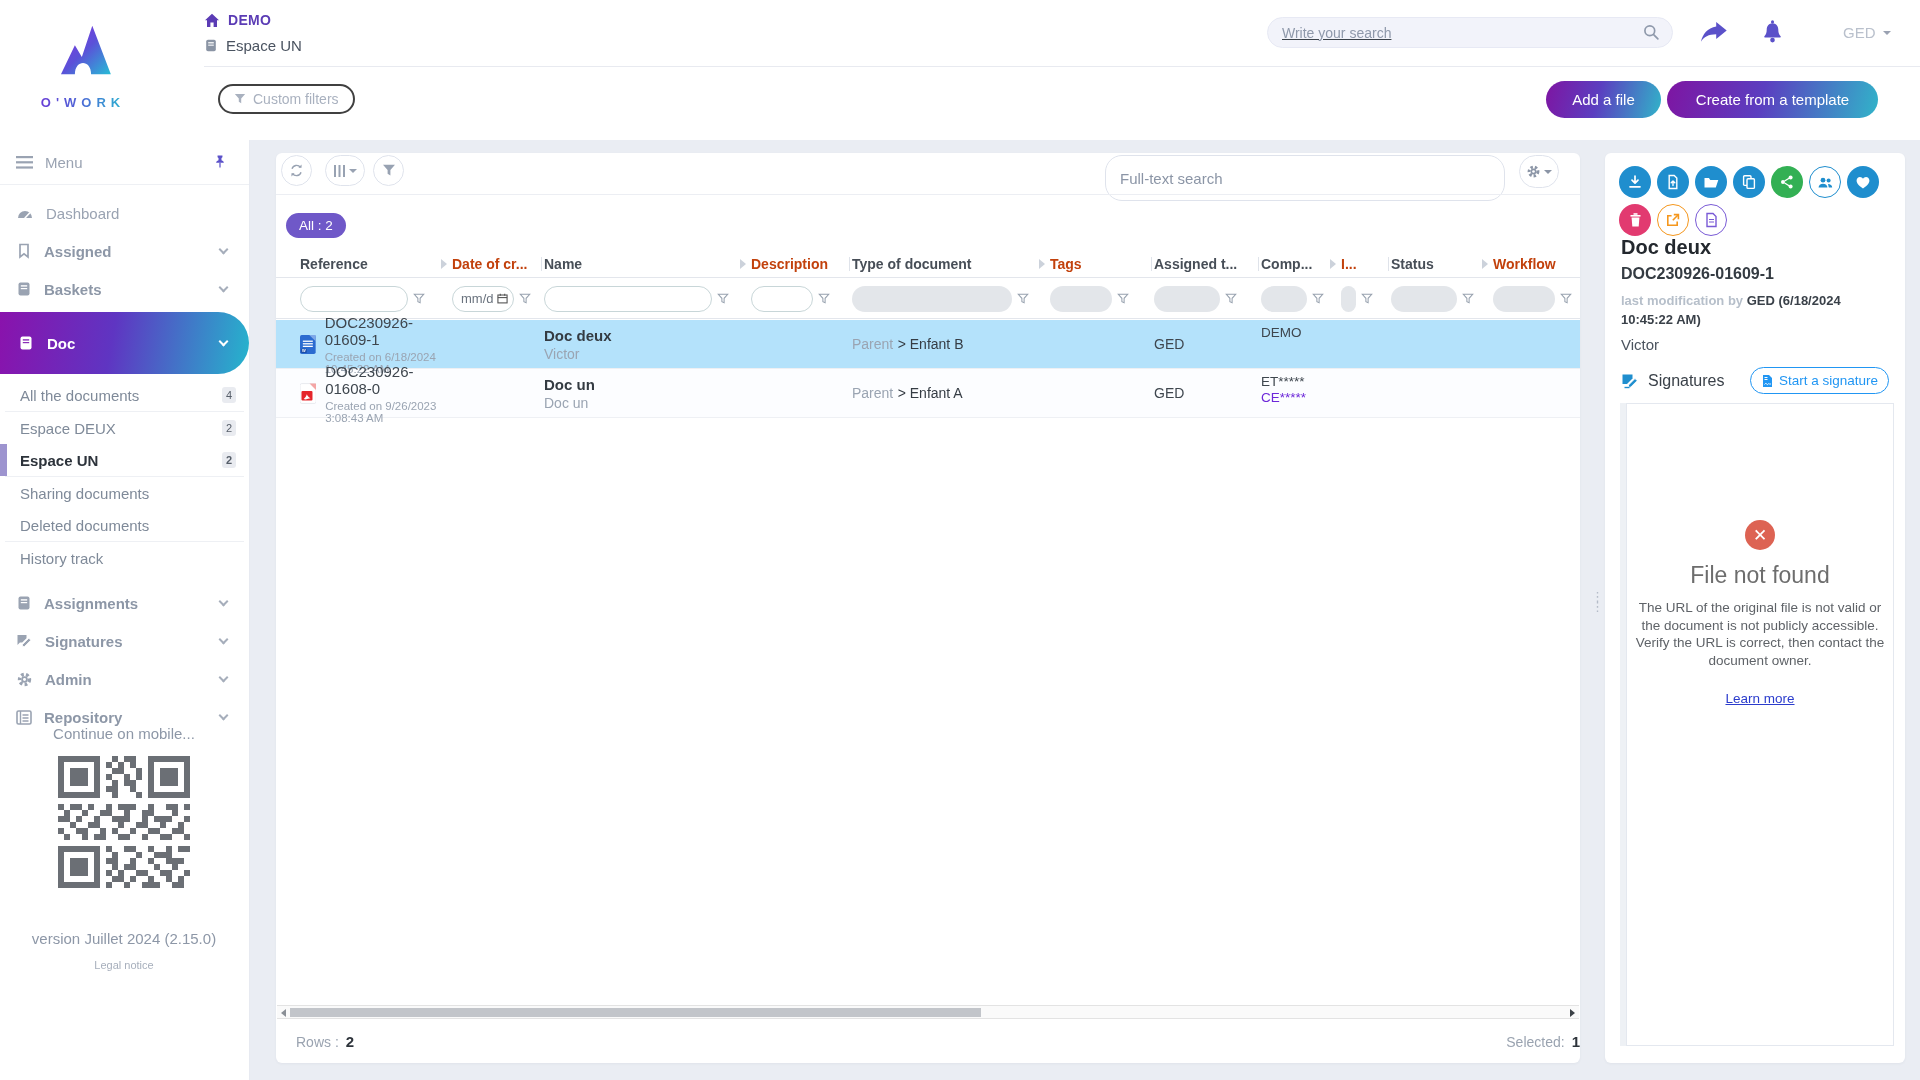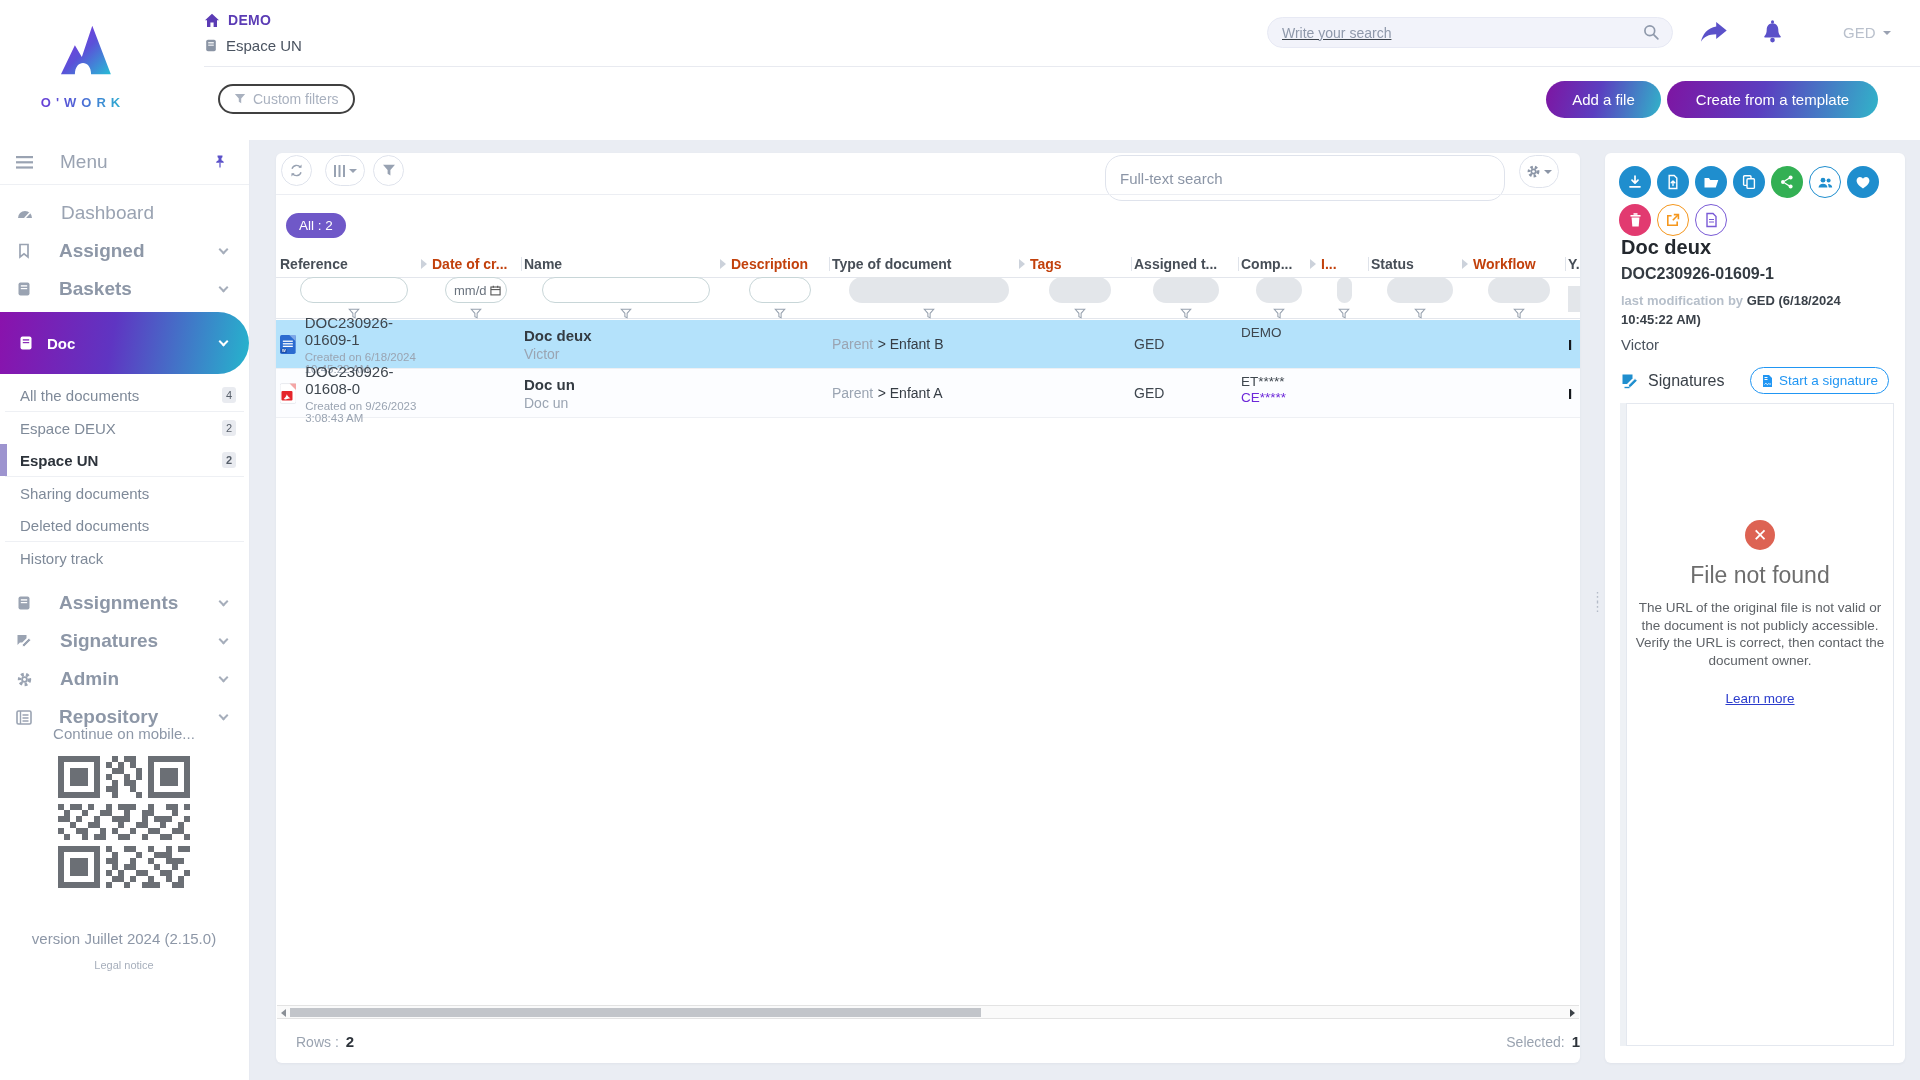--- a/index.html
+++ b/index.html
@@ -32,21 +32,21 @@
   .hdr-search input { border:none; outline:none; background:transparent; flex:1; font-size:14px; color:#5a6372; font-family:inherit; }
   .hdr-search input::placeholder { color:#8f99ab; }
 
   .hdr-ico { position:absolute; cursor:pointer; }
   .user-chip { position:absolute; left:1843px; top:24px; display:flex; align-items:center; gap:7px; font-size:15px; color:#b9c0cc; }
   .caret { width:0; height:0; border-left:4px solid transparent; border-right:4px solid transparent; border-top:4px solid #9aa2b2; display:inline-block; }
 
   
   .sidebar { position:absolute; left:0; top:140px; width:250px; height:940px; background:#fff; border-right:1px solid #e7eaf1; }
   .sb-row { position:relative; display:flex; align-items:center; height:38px; padding:0 22px 0 16px; color:#9aa3b2; }
-  .sb-row .lbl { margin-left:27px; font-size:19px;text-align:right; }
+  .sb-row .lbl { margin-left:12px; font-size:15px;text-align:right; }
   .sb-row .lbl.b { font-weight:bold; color:#8d97a7; }
   .chev { width:7px; height:7px; border-right:2px solid #a6aebb; border-bottom:2px solid #a6aebb;
     transform:rotate(45deg); display:inline-block; margin-left:auto; margin-top:-4px; }
   .sb-div { height:1px; background:#eef0f4; margin:0; }
   .menu-row { height:44px; }
   .doc-active { height:62px; background:linear-gradient(100deg,#8a12ac 0%,#5f35c2 45%,#25b5cd 100%);
     border-radius:0 31px 31px 0; display:flex; align-items:center; padding:0 22px 0 18px; }
   .doc-active .lbl { margin-left:13px; font-size:15px; font-weight:bold; color:#fff; }
   .doc-active .chev { border-color:#fff; }
   .sub-item { position:relative; display:flex; align-items:center; height:32px; padding:0 13px 0 20px; font-size:15px; color:#7f8a99; }
@@ -66,29 +66,29 @@
   .tb-divider { position:absolute; left:0; right:0; top:41px; height:1px; background:#eceef3; }
   .ft-search { position:absolute; left:829px; top:2px; width:400px; height:46px; border:1px solid #dfe3ec; border-radius:17px;
     display:flex; align-items:center; padding:0 14px; }
   .ft-search input { border:none; outline:none; flex:1; font-size:15px; color:#5a6372; font-family:inherit; }
   .ft-search input::placeholder { color:#8b95a6; }
   .gear-btn { position:absolute; left:1243px; top:2px; width:40px; height:33px; border:1px solid #dfe3ec; border-radius:17px;
     display:flex; align-items:center; justify-content:center; gap:3px; color:#8b95a6; background:#fff; cursor:pointer; }
   .tab-pill { position:absolute; left:10px; top:60px; height:25px; background:#6f58c8; color:#fff; font-size:13.5px;
     border-radius:13px; display:inline-flex; align-items:center; padding:0 13px; }
 
-  .tgrid { display:grid; grid-template-columns:152px 92px 207px 101px 198px 104px 107px 80px 50px 102px 95px minmax(0,1fr); padding-left:4px; }
+  .tgrid { display:grid; grid-template-columns:152px 92px 207px 101px 198px 104px 107px 80px 50px 102px 95px minmax(0,1fr); padding-left:24px; }
   .thead { position:absolute; left:0; right:0; top:98px; height:27px; border-bottom:1px solid #e3e6ec; align-items:center; }
   .hcell { display:flex; align-items:center; font-size:14px; font-weight:bold; color:#474e57; overflow:hidden; white-space:nowrap; }
   .hcell.muted { color:#c2410c; }
   .bnd { margin-left:auto; flex:0 0 auto; }
   .bnd-arrow { width:0; height:0; border-left:6px solid #ccd2db; border-top:5px solid transparent; border-bottom:5px solid transparent; margin-right:5px; }
   .bnd-line { width:1px; height:14px; background:#dfe3ea; margin-right:2px; }
   .tfilter { position:absolute; left:0; right:0; top:126px; height:40px; border-bottom:1px solid #e3e6ec; align-items:center; }
-  .fcell { display:flex; align-items:center; gap:5px; overflow:hidden; padding-right:4px;flex-direction:column; }
+  .fcell { display:flex; align-items:center; gap:5px; overflow:hidden; padding-right:4px; }
   .fi-input { height:26px; border:1px solid #c8d6d8; border-radius:13px; background:#fff; outline:none; padding:0 8px; font-size:13px; color:#555; font-family:inherit; min-width:0; }
   .fi-input::placeholder { color:#6a737e; }
   .fi-pill { height:26px; border-radius:13px; background:#e3e6ea; flex:0 0 auto; }
   .fi-date-wrap { position:relative; display:flex; align-items:center; }
   .fi-date-wrap svg { position:absolute; right:6px; pointer-events:none; }
   .funnel { flex:0 0 auto; cursor:pointer; }
 
   .trow { height:49px; border-bottom:1px solid #eef0f4; align-items:center; cursor:pointer; }
   .trow.selected { background:#b4e2fb; }
   .rows-wrap { position:absolute; left:0; right:0; top:167px; }

